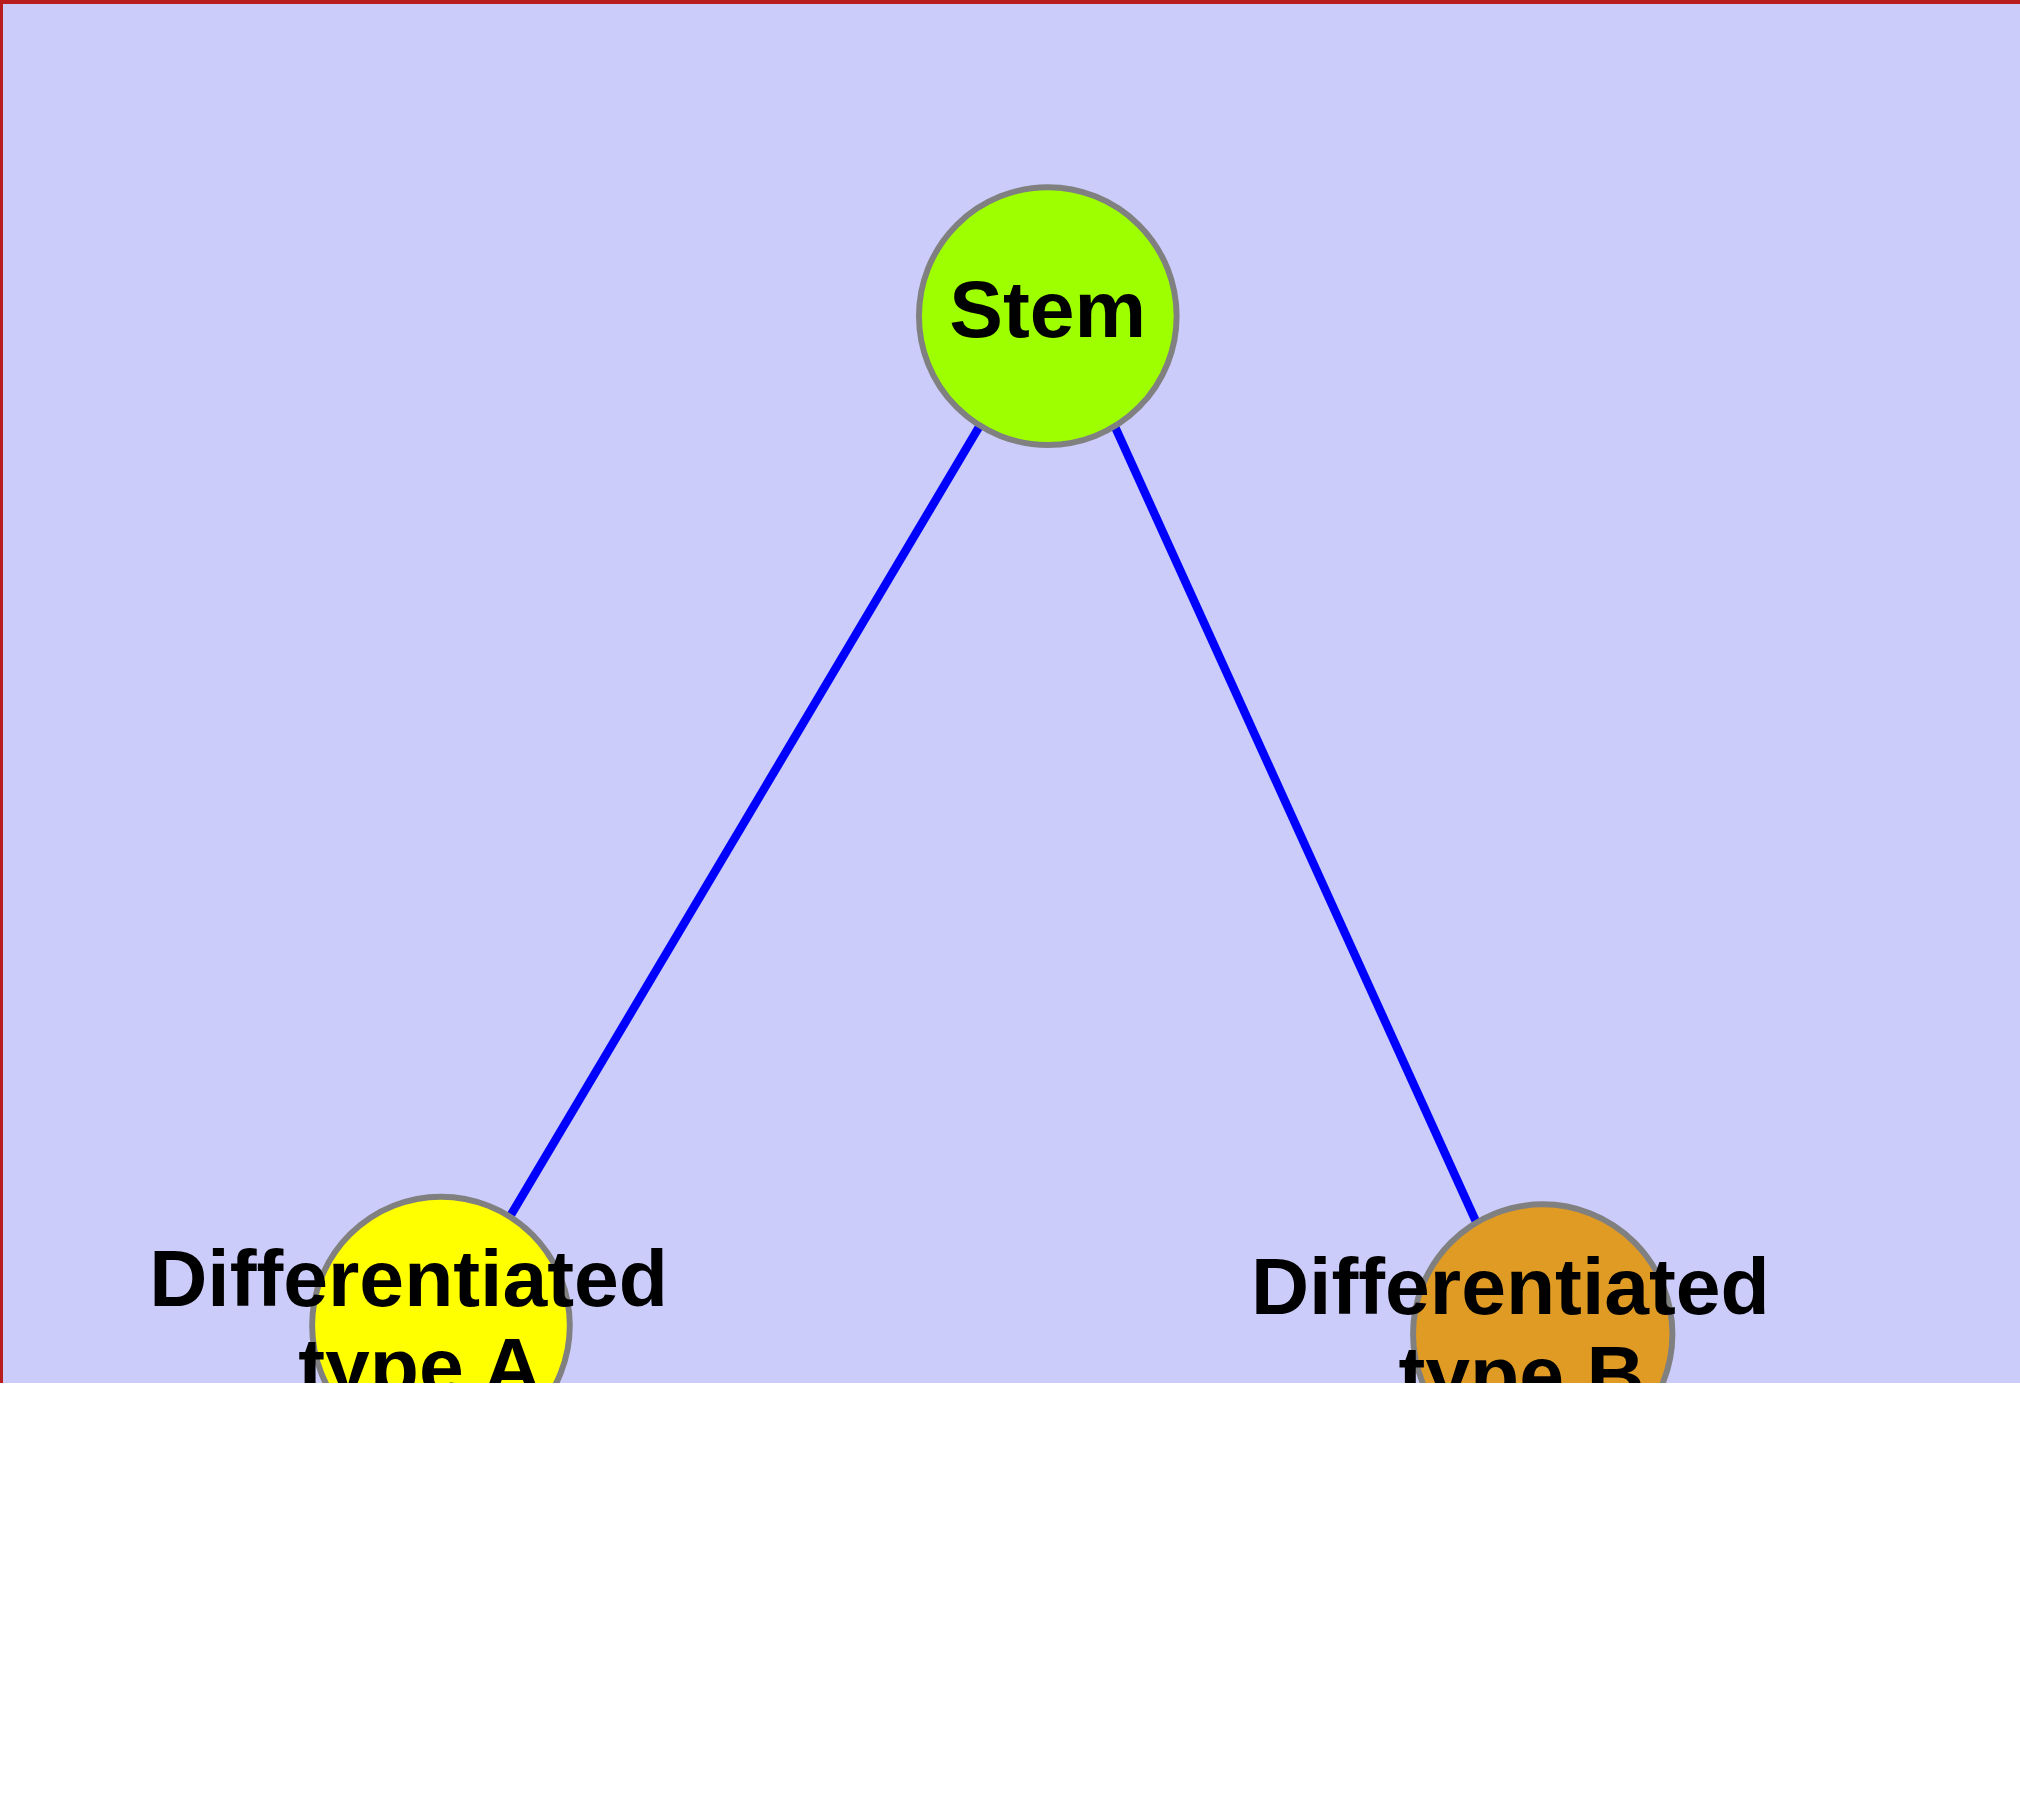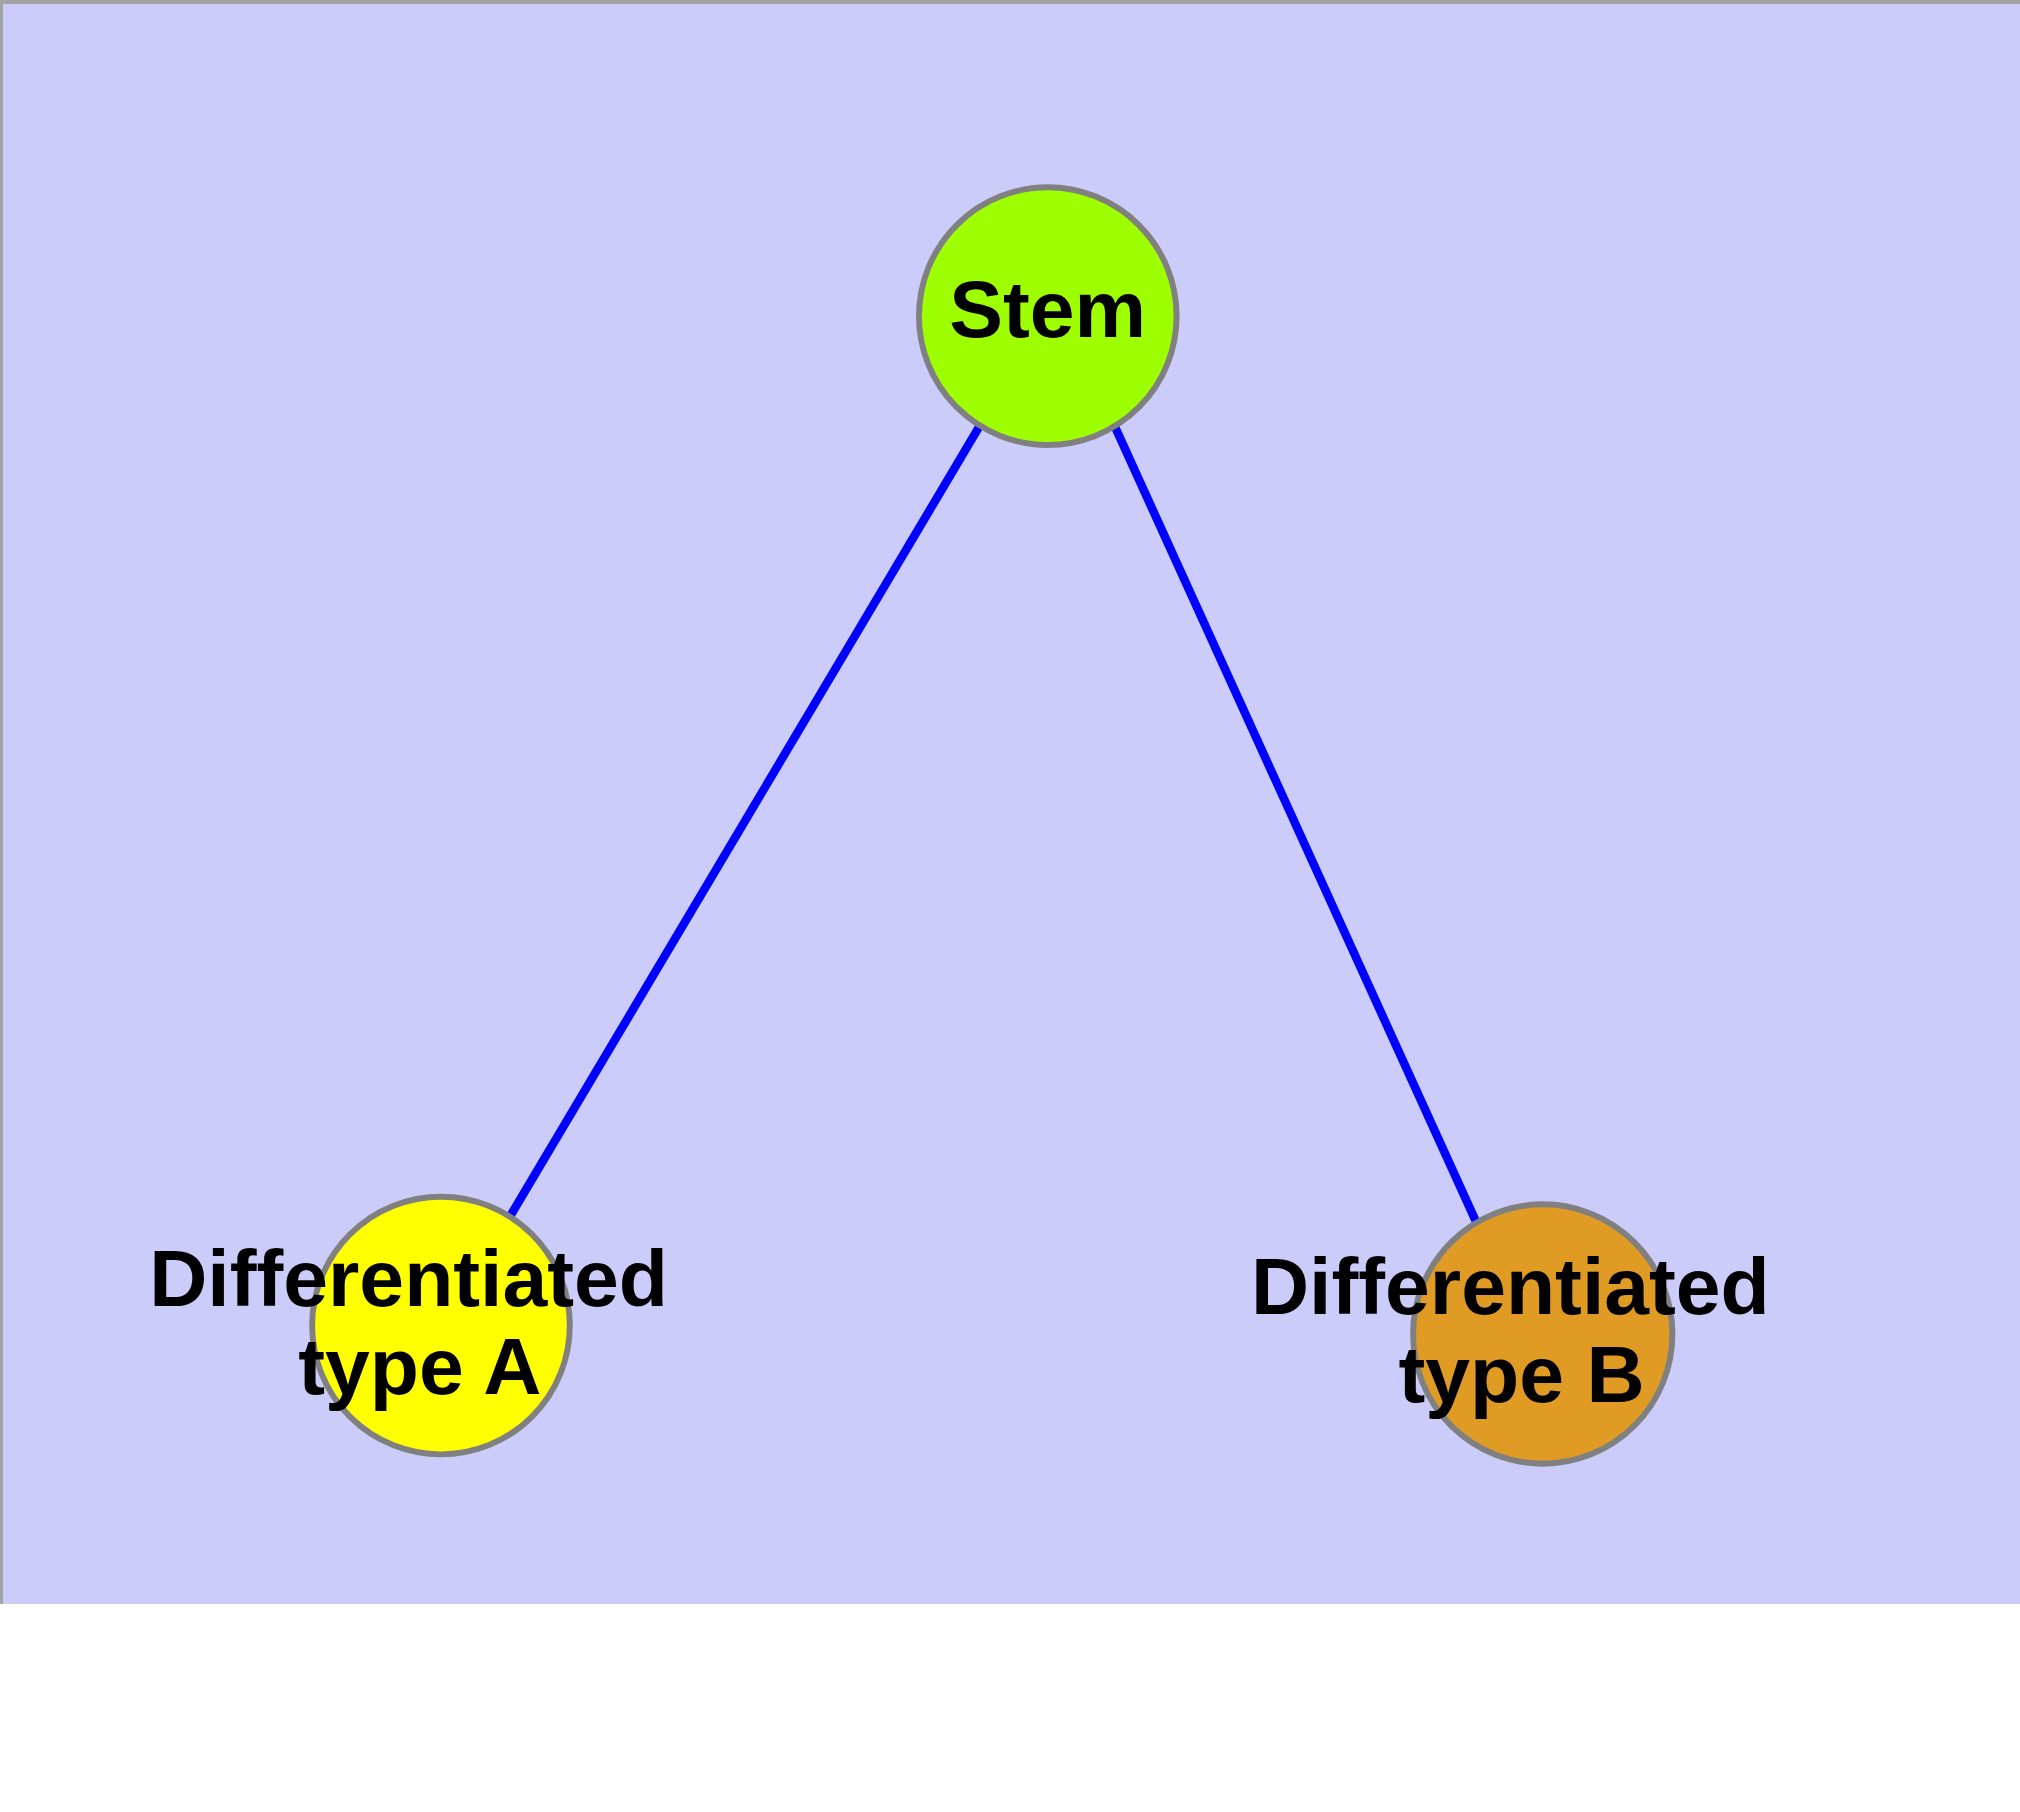--- a/index.html
+++ b/index.html
@@ -7,22 +7,22 @@
     margin: 0;
     padding: 0;
     background: #ffffff;
   }
   body {
     font-family: "Liberation Sans", sans-serif;
   }
   #canvas {
     position: relative;
     width: 2021px;
-    height: 1604px;
-    background: #a3a3a3;
+    height: 1383px;
+    background: #b91c1c;
     overflow: hidden;
   }
   #plot-area {
     position: absolute;
     left: 2.5px;
     top: 4.2px;
     width: 2018px;
     height: 1808px;
     background: #ccccfa;
   }

